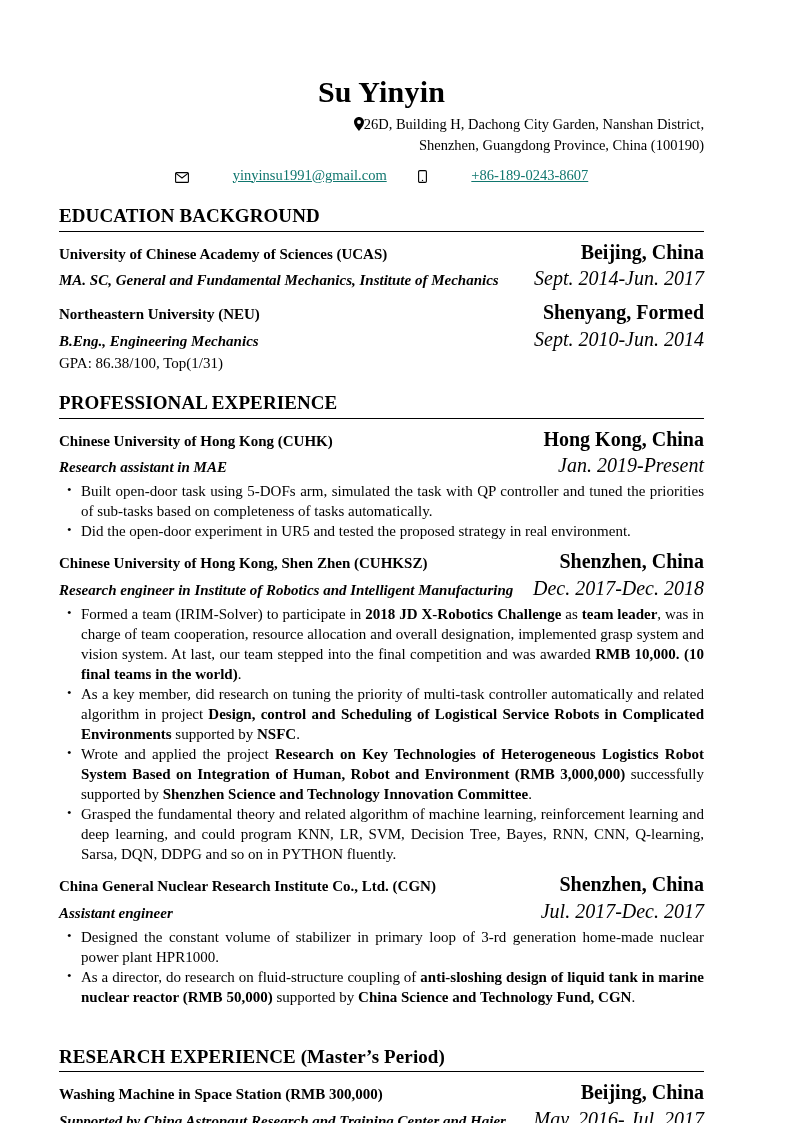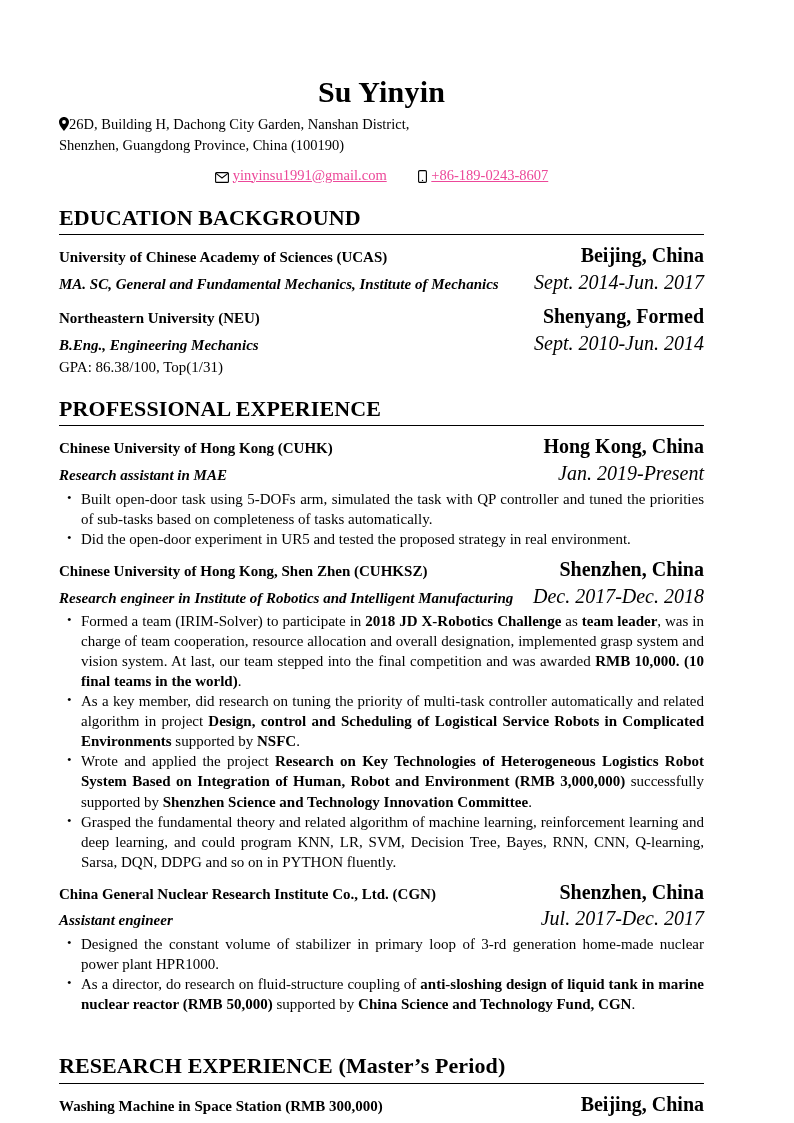--- a/index.html
+++ b/index.html
@@ -32,21 +32,21 @@
   
   .name {
     text-align: center;
     font-size: 30px;
     font-weight: bold;
     letter-spacing: 0.2px;
     margin-top: 74px;
     line-height: 1.18;
   }
   .addr-block {
-    text-align: left;
+    text-align: right;
     font-size: 14.5px;
     line-height: 1.42;
     margin-top: 5px;
   }
   .addr-line {
     display: block;
   }
   .contact-row {
     text-align: center;
     font-size: 14.5px;
@@ -58,33 +58,34 @@
     margin: 0 14px;
     white-space: nowrap;
   }
   .contact-item .glyph {
     display: inline-block;
     vertical-align: -1px;
     margin-right: 4px;
   }
   .contact-link {
     text-decoration: underline;
-    color: #ec4899;
+    color: #0f766e;
+    margin-left: 40px;
   }
   .pin-icon svg, .mail-icon svg, .phone-icon svg {
     display: inline-block;
     vertical-align: -2px;
   }
 
   
   .section {
     margin-top: 18px;
   }
   .section-title {
-    font-size: 22px;
+    font-size: 19px;
     font-weight: bold;
     letter-spacing: 0.1px;
     line-height: 1.25;
     padding-bottom: 3px;
   }
   .section-rule {
     border: 0;
     border-top: 1.6px solid #000;
     margin: 0 0 6px 0;
     width: 100%;

